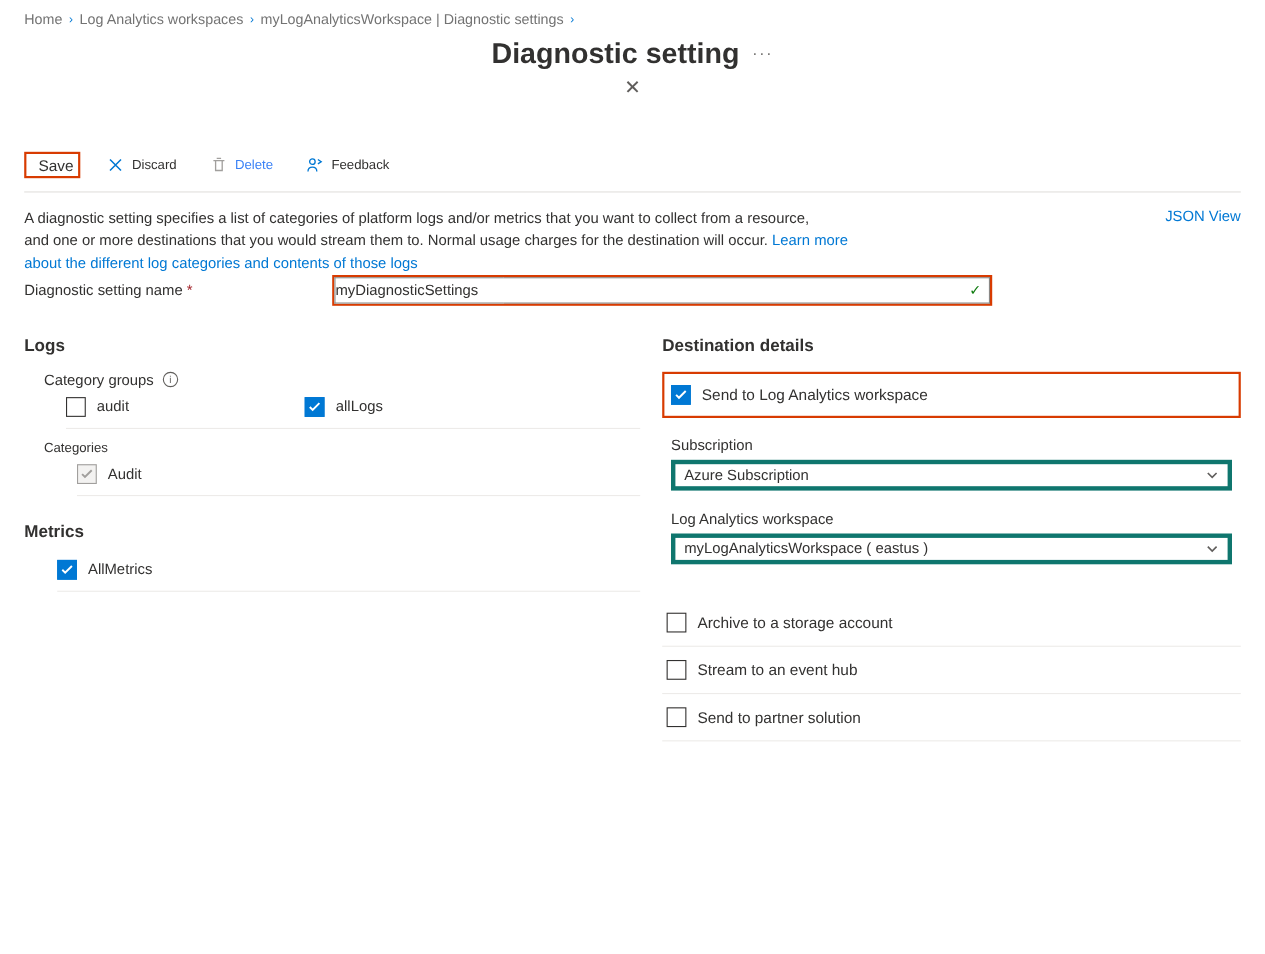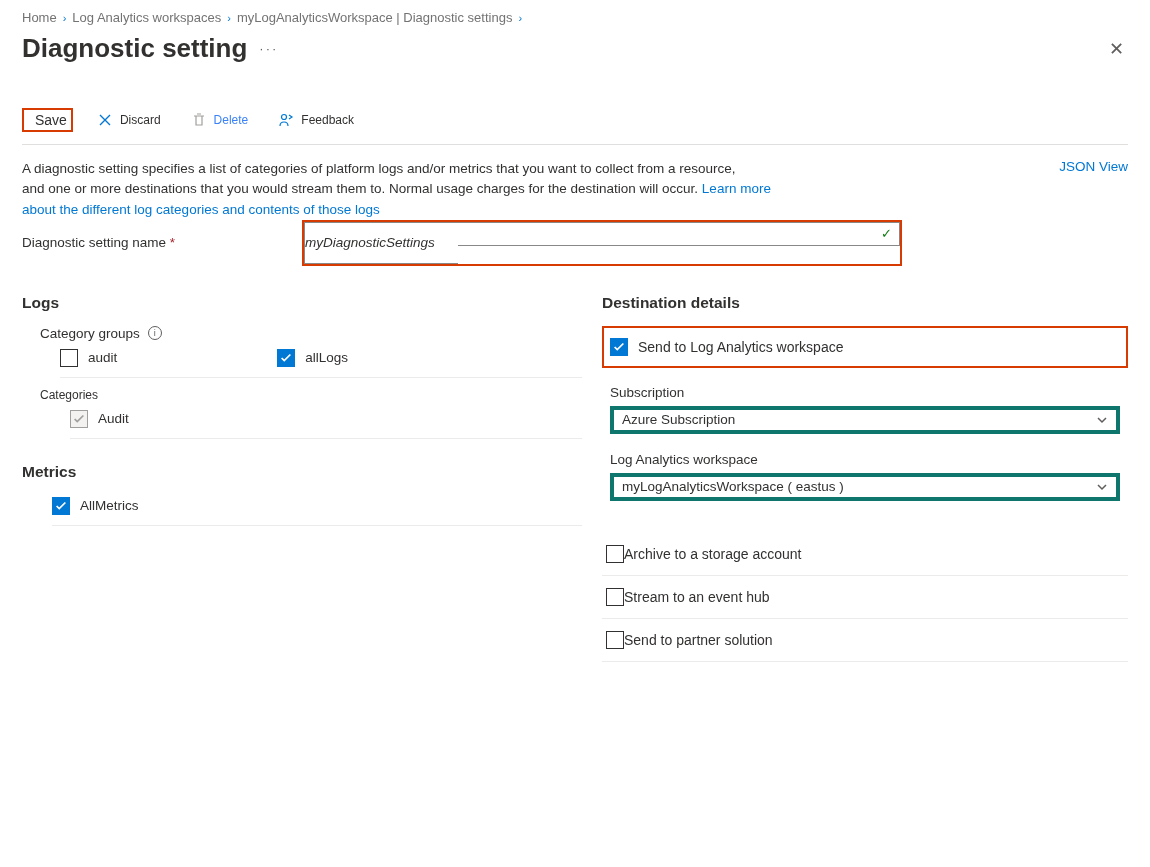--- a/index.html
+++ b/index.html
@@ -2,42 +2,42 @@
 <html><head>
   <meta charset="utf-8">
   <style>
     * { box-sizing: border-box; margin: 0; padding: 0; font-family: "Segoe UI", -apple-system, sans-serif; }
     body { width: 1150px; height: 867px; background: #fff; color: #323130; font-size: 14px; padding: 10px 22px; }
 
     .breadcrumb { display: flex; align-items: center; gap: 6px; font-size: 13px; margin-bottom: 8px; }
     .breadcrumb a { color: #737373; text-decoration: none; }
     .breadcrumb .sep { color: #0078d4; font-size: 11px; }
 
-    .title-row { display: flex; align-items: center; justify-content: space-between; margin-bottom: 38px; }
+    .title-row { display: flex; align-items: center; justify-content: space-between; margin-bottom: 38px; flex-direction: column; }
     .title-left { display: flex; align-items: center; gap: 12px; }
     h1 { font-size: 26px; font-weight: 600; color: #323130; }
     .title-dots { color: #605e5c; font-size: 13px; letter-spacing: 2px; cursor: pointer; }
     .close-x { font-size: 18px; color: #605e5c; cursor: pointer; padding: 4px; }
 
     .toolbar { display: flex; align-items: center; gap: 18px; padding: 6px 0 12px; border-bottom: 1px solid #e1dfdd; margin-bottom: 14px; }
     .tbtn { display: flex; align-items: center; gap: 7px; font-size: 12px; color: #323130; cursor: pointer; padding: 4px 6px; }
     .tbtn.disabled { color: #3b82f6; cursor: default; }
     .tbtn svg { width: 16px; height: 16px; }
     .save-box { border: 2.5px solid #d83b01; padding: 2px 4px; display: flex; align-items: center; gap: 7px; }
 
     .desc-row { display: flex; justify-content: space-between; align-items: flex-start; gap: 30px; }
     .desc { color: #323130; font-size: 13.5px; line-height: 1.5; max-width: 770px; }
     .desc a { color: #0078d4; text-decoration: none; }
     .json-view { color: #0078d4; font-size: 13.5px; cursor: pointer; white-space: nowrap; }
 
     .name-row { display: flex; align-items: center; gap: 0; margin-bottom: 28px; }
     .name-label { width: 280px; font-size: 13.5px; color: #323130; }
     .req { color: #a4262c; }
     .name-input-wrap { flex: 0 0 600px; position: relative; border: 2.5px solid #d83b01; display: inline-flex; }
-    .name-input { width: 154px; height: 42px; border: 1px solid #8a8886; border-right: none; padding: 2px 0; font-size: 13.5px; color: #323130; outline: none; font-style: italic; }
+    .name-input { width: 154px; height: 24px; border: 1px solid #8a8886; border-right: none; padding: 2px 0; font-size: 13.5px; color: #323130; outline: none; }
     .name-input-ext { flex: 1; border: 1px solid #8a8886; border-left: none; height: 24px; position: relative; }
     .name-input-wrap .green-check { position: absolute; right: 8px; top: 4px; color: #107c10; font-size: 13px; }
 
     .two-col { display: flex; gap: 20px; }
     .col-left { width: 560px; }
     .col-right { flex: 1; }
 
     .section-h { font-size: 15.5px; font-weight: 600; color: #323130; margin-bottom: 14px; }
     .sub-h { font-size: 13.5px; color: #323130; margin: 10px 0 8px 18px; display: flex; align-items: center; gap: 8px; }
     .info-icon { width: 14px; height: 14px; border: 1px solid #605e5c; border-radius: 50%; display: inline-flex; align-items: center; justify-content: center; font-size: 9px; color: #605e5c; }
@@ -55,21 +55,21 @@
     .cat-label { font-size: 12px; margin: 10px 0 8px 18px; }
     .metrics-h { font-size: 15.5px; font-weight: 600; margin: 24px 0 16px 0; }
 
     .dest-row { display: flex; align-items: center; gap: 10px; padding: 10px 6px; border-bottom: 1px solid #edebe9; margin-bottom: 0; text-align: right; }
     .dest-row.hl { border: 2.5px solid #d83b01; border-bottom: 2.5px solid #d83b01; margin-bottom: -1px; }
 
     .dest-sub { margin: 18px 8px 4px; font-size: 13.5px; }
     .dropdown { margin: 6px 8px 14px; border: 4px solid #0f766e; height: 28px; display: flex; align-items: center; justify-content: space-between; padding: 0 8px; font-size: 13.5px; cursor: pointer; }
     .chev { width: 12px; height: 12px; }
 
-    .dest-plain { display: flex; align-items: center; padding: 12px 6px 12px 4px; border-bottom: 1px solid #edebe9; }
+    .dest-plain { display: flex; align-items: center; gap: 10px; padding: 12px 6px 12px 4px; border-bottom: 1px solid #edebe9; }
   </style>
 </head>
 <body>
 
 <div class="breadcrumb">
   <a>Home</a>
   <span class="sep">›</span>
   <a>Log Analytics workspaces</a>
   <span class="sep">›</span>
   <a>myLogAnalyticsWorkspace | Diagnostic settings</a>

